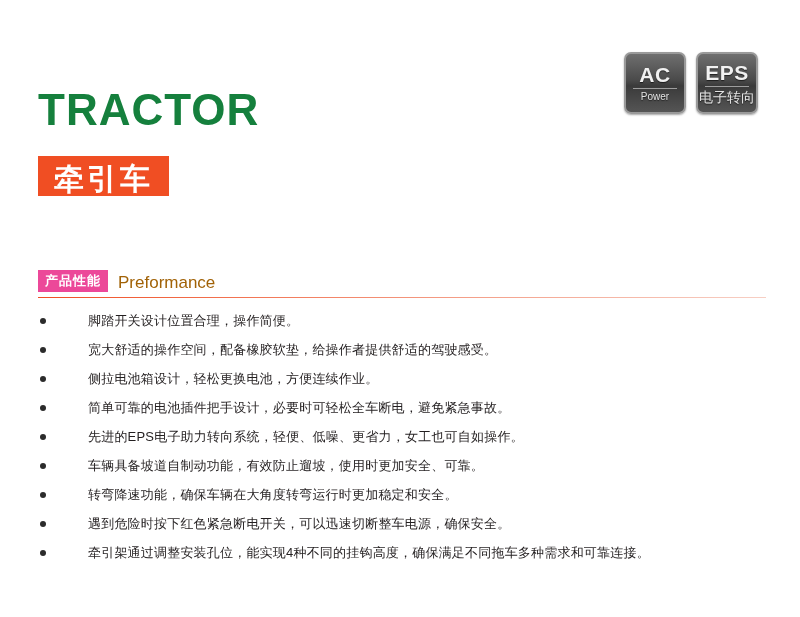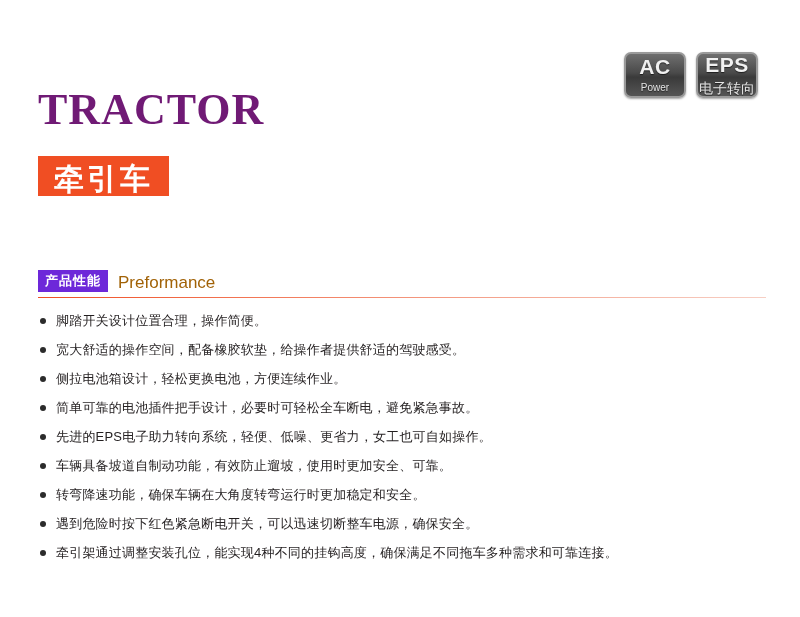--- a/index.html
+++ b/index.html
@@ -20,21 +20,21 @@
   
   .badges {
     position: absolute;
     top: 52px;
     right: 42px;
     display: flex;
     gap: 10px;
   }
   .badge {
     width: 62px;
-    height: 46px;
+    height: 62px;
     border-radius: 7px;
     background: linear-gradient(180deg, #6f6f6f 0%, #4a4a4a 45%, #3a3a3a 55%, #555555 100%);
     border: 2px solid #9a9a9a;
     box-shadow: 0 1px 2px rgba(0,0,0,0.35);
     display: flex;
     flex-direction: column;
     align-items: center;
     justify-content: center;
     padding: 3px 0 4px;
   }
@@ -61,25 +61,25 @@
   }
   .badge-bottom.cn { font-size: 14px; }
 
   
   .title-block {
     position: absolute;
     left: 38px;
     top: 88px;
   }
   .main-title {
-    font-family: Liberation Serif, serif;
+    font-family: Liberation Sans, sans-serif;
     font-weight: bold;
     font-size: 44px;
     letter-spacing: 1px;
-    color: #701a75;
+    color: #15803d;
     line-height: 1;
     margin: 0;
   }
   .title-tag {
     margin-top: 24px;
     display: inline-block;
     background: #f04e23;
     color: #ffffff;
     font-size: 30px;
     font-weight: bold;
@@ -104,21 +104,21 @@
   .section-head::after {
     content: "";
     position: absolute;
     left: 0;
     right: 0;
     bottom: 0;
     height: 1px;
     background: linear-gradient(90deg, #f04e23 0%, #f4a08a 60%, #f7cfc4 100%);
   }
   .sec-tag {
-    background: #6d28d9;
+    background: #ec4899;
     color: #ffffff;
     font-size: 13px;
     font-weight: bold;
     letter-spacing: 1px;
     padding: 4px 7px 5px 7px;
     line-height: 1;
   }
   .sec-sub {
     margin-left: 10px;
     font-size: 17px;
@@ -145,21 +145,21 @@
     letter-spacing: 0.2px;
   }
   .bullet-dot {
     flex: 0 0 auto;
     width: 6px;
     height: 6px;
     border-radius: 50%;
     background: #2b2b2b;
     margin: 6px 10px 0 2px;
   }
-  .bullet-text { flex: 1 1 auto; }
+  .bullet-text { flex: 1 1 auto; margin-left: 32px; }
 </style>
 </head>
 <body>
 
 <div class="badges">
   <div class="badge">
     <div class="badge-top">AC</div>
     <div class="badge-rule"></div>
     <div class="badge-bottom">Power</div>
   </div>

